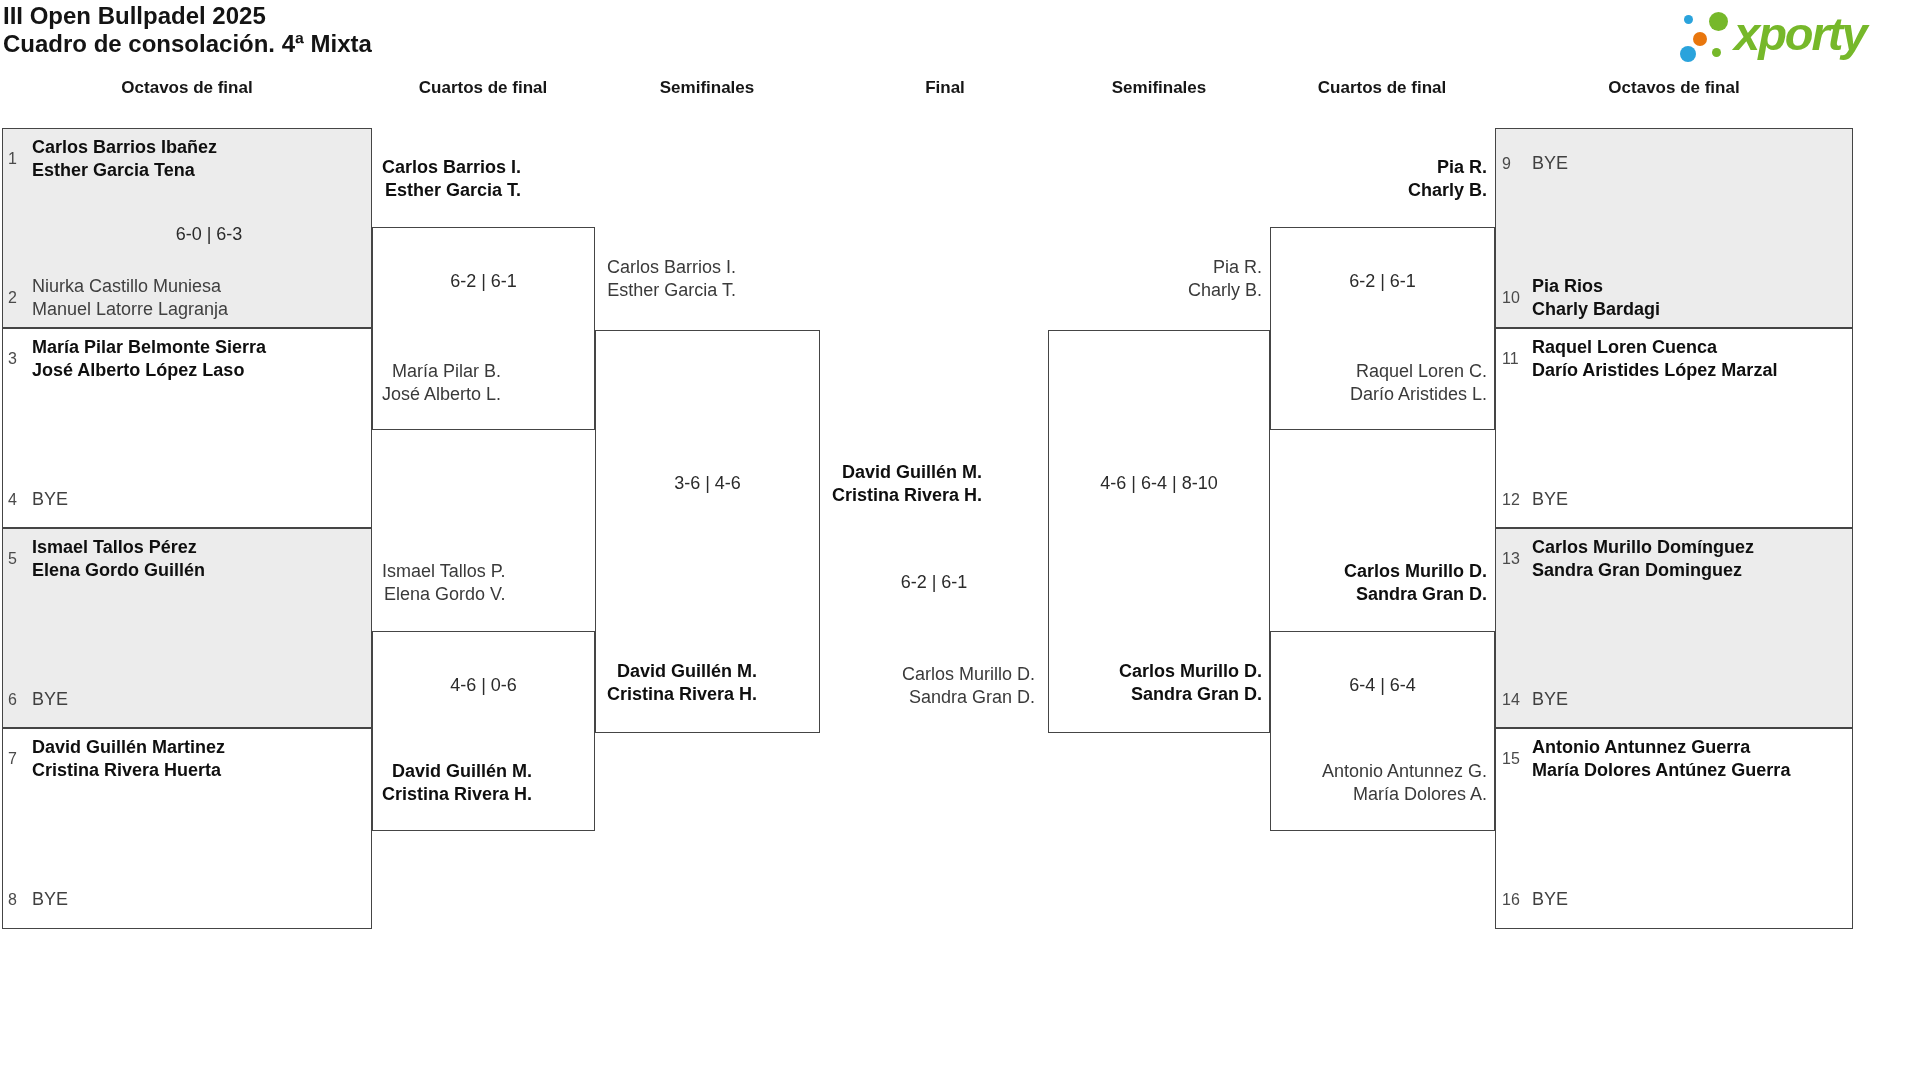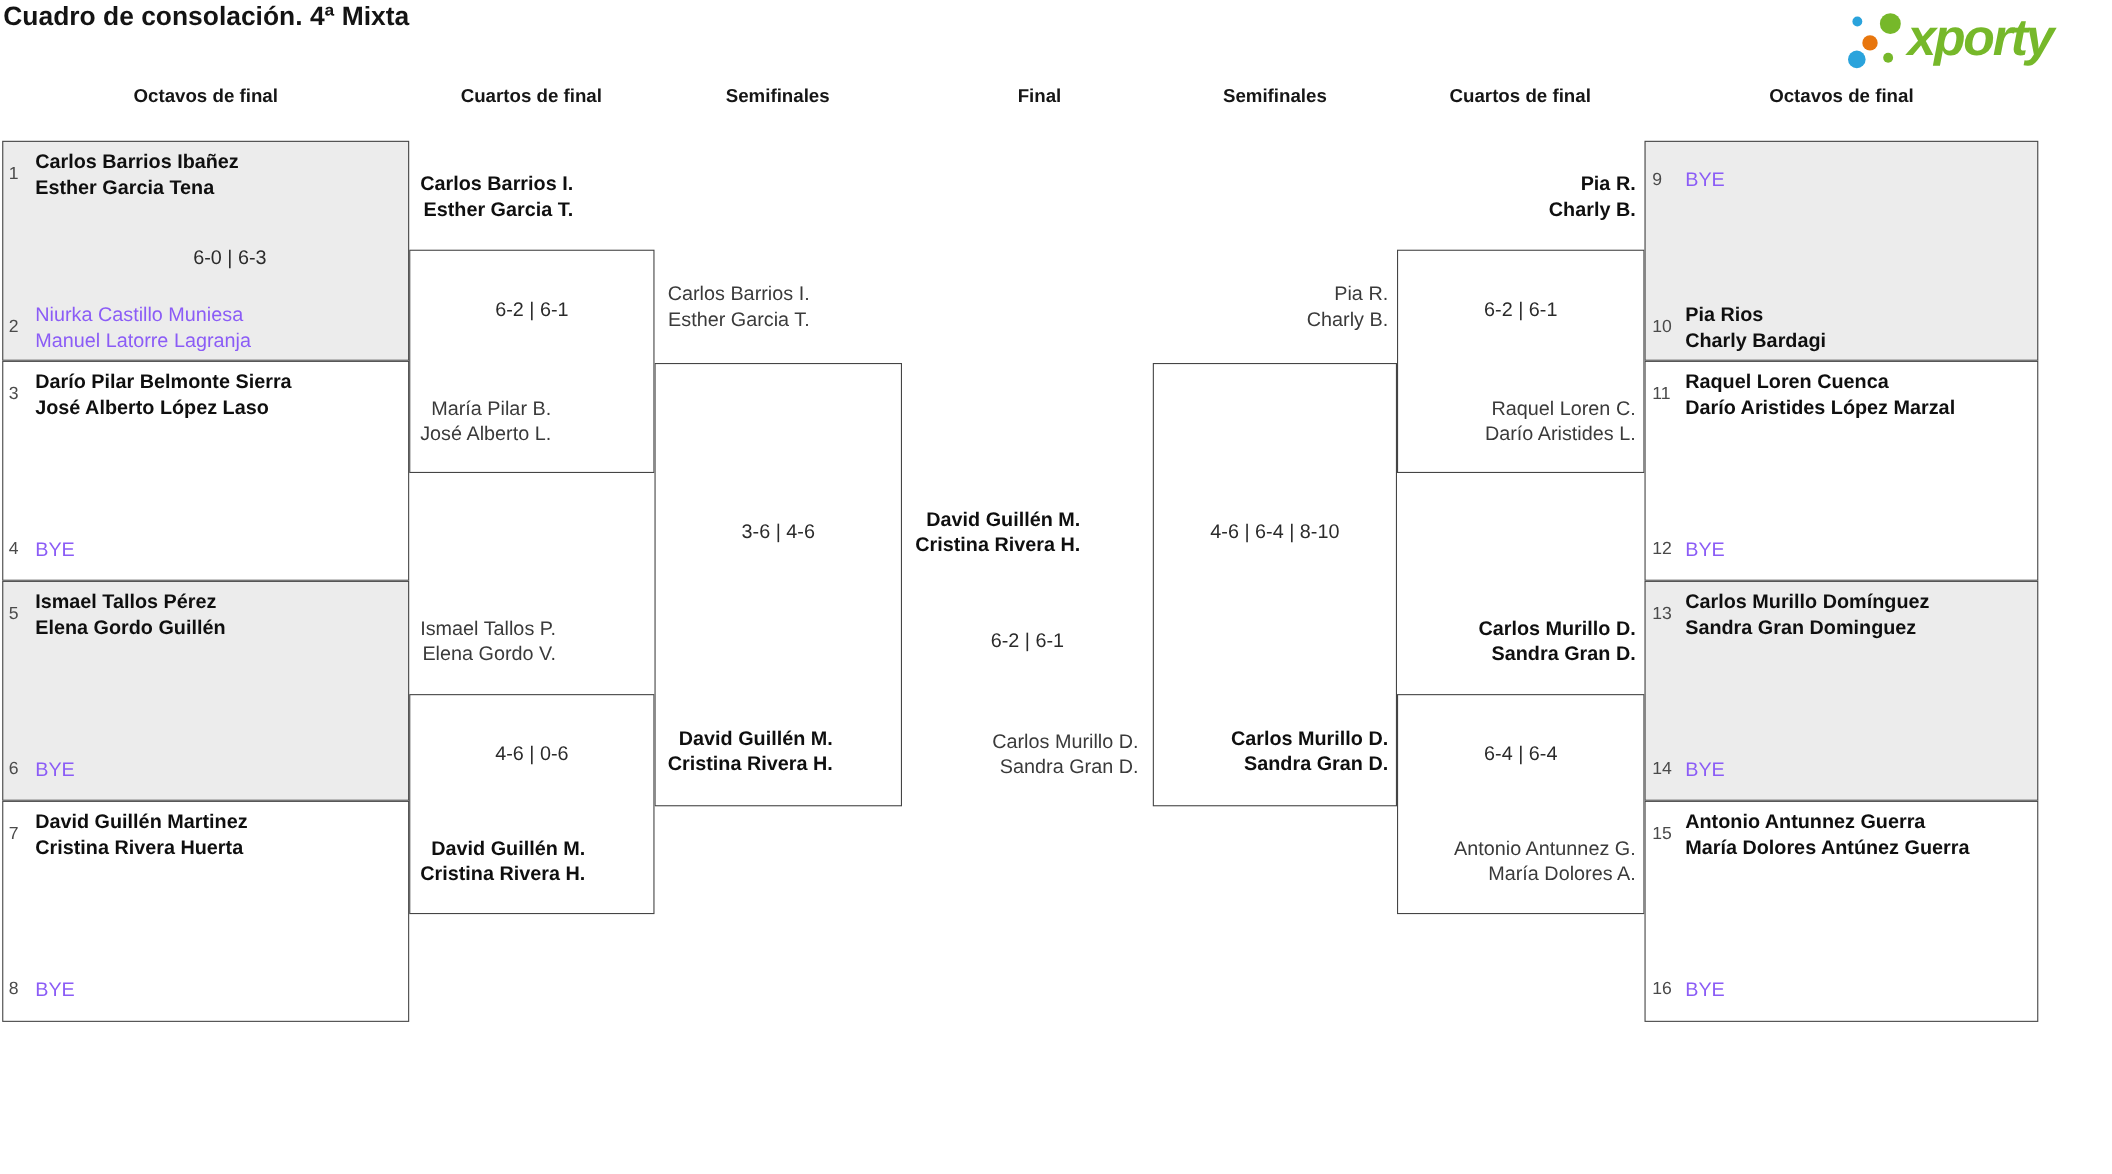--- a/index.html
+++ b/index.html
@@ -5,35 +5,36 @@
   html,body{margin:0;padding:0;background:#fff;}
   body{font-family:"Liberation Sans",sans-serif;color:#111;}
   .stage{position:relative;width:1920px;height:1067px;background:#fff;overflow:hidden;}
   .title{position:absolute;left:3px;top:2px;font-size:24px;line-height:28px;font-weight:700;color:#141414;}
   .col-header{position:absolute;top:78px;transform:translateX(-50%);font-size:17px;font-weight:600;color:#161616;white-space:nowrap;}
   .box{position:absolute;border:1px solid var(--line,#454545);background:#fff;box-sizing:border-box;}
   .box.shaded{background:var(--shade,#ececec);}
   .entry{position:absolute;display:flex;gap:4px;align-items:center;}
   .seed{font-size:16px;color:#4a4a4a;width:20px;flex:none;}
   .entry.rt .seed{width:26px;}
-  .team{font-size:18px;line-height:23px;color:#8b5cf6;white-space:nowrap;}
+  .team{font-size:18px;line-height:23px;color:#404040;white-space:nowrap;}
   .win .team,.label.win{font-weight:700;color:#0f0f0f;}
   .label{position:absolute;font-size:18px;line-height:23px;color:#3a3a3a;white-space:nowrap;text-align:right;}
   .label.ra{text-align:right;}
   .score{position:absolute;font-size:18px;color:#2b2b2b;text-align:center;white-space:nowrap;}
   .logo{position:absolute;left:1675px;top:5px;width:245px;height:72px;font-style:italic;}
   .dot{position:absolute;border-radius:50%;}
   .logo-text{position:absolute;left:59px;top:5px;font-size:47px;font-weight:700;letter-spacing:-2px;color:var(--accent,#76b82a);line-height:1;}
 </style>
 </head>
 <body style="--accent: #76b82a; --dot-blue: #2aa3dc; --dot-orange: #e8760d; --shade: #ececec; --line: #454545;">
 
 <div class="stage">
 
   <div class="title">
+    <div>III Open Bullpadel 2025</div>
     <div>Cuadro de consolación. 4ª Mixta</div>
   </div>
 
   <div class="logo">
     <div class="dot" style="left:8.5px;top:9.5px;width:9px;height:9px;background:var(--dot-blue,#2aa3dc);"></div>
     <div class="dot" style="left:33.5px;top:6.5px;width:19px;height:19px;background:var(--accent,#76b82a);"></div>
     <div class="dot" style="left:18px;top:27px;width:14px;height:14px;background:var(--dot-orange,#e8760d);"></div>
     <div class="dot" style="left:5px;top:41px;width:16px;height:16px;background:var(--dot-blue,#2aa3dc);"></div>
     <div class="dot" style="left:36.5px;top:42.5px;width:9px;height:9px;background:var(--accent,#76b82a);"></div>
     <div class="logo-text">xporty</div>
@@ -72,21 +73,21 @@
   <div class="entry" style="left:8px;top:275px">
     <span class="seed">2</span>
     <div class="team">
         <div>Niurka Castillo Muniesa</div>
         <div>Manuel Latorre Lagranja</div>
       </div>
   </div>
   <div class="entry win" style="left:8px;top:336px">
     <span class="seed">3</span>
     <div class="team">
-        <div>Darío Pilar Belmonte Sierra</div>
+        <div>María Pilar Belmonte Sierra</div>
         <div>José Alberto López Laso</div>
       </div>
   </div>
   <div class="entry" style="left:8px;top:488px">
     <span class="seed">4</span>
     <div class="team">
         <div>BYE</div>
       </div>
   </div>
   <div class="entry win" style="left:8px;top:536px">

